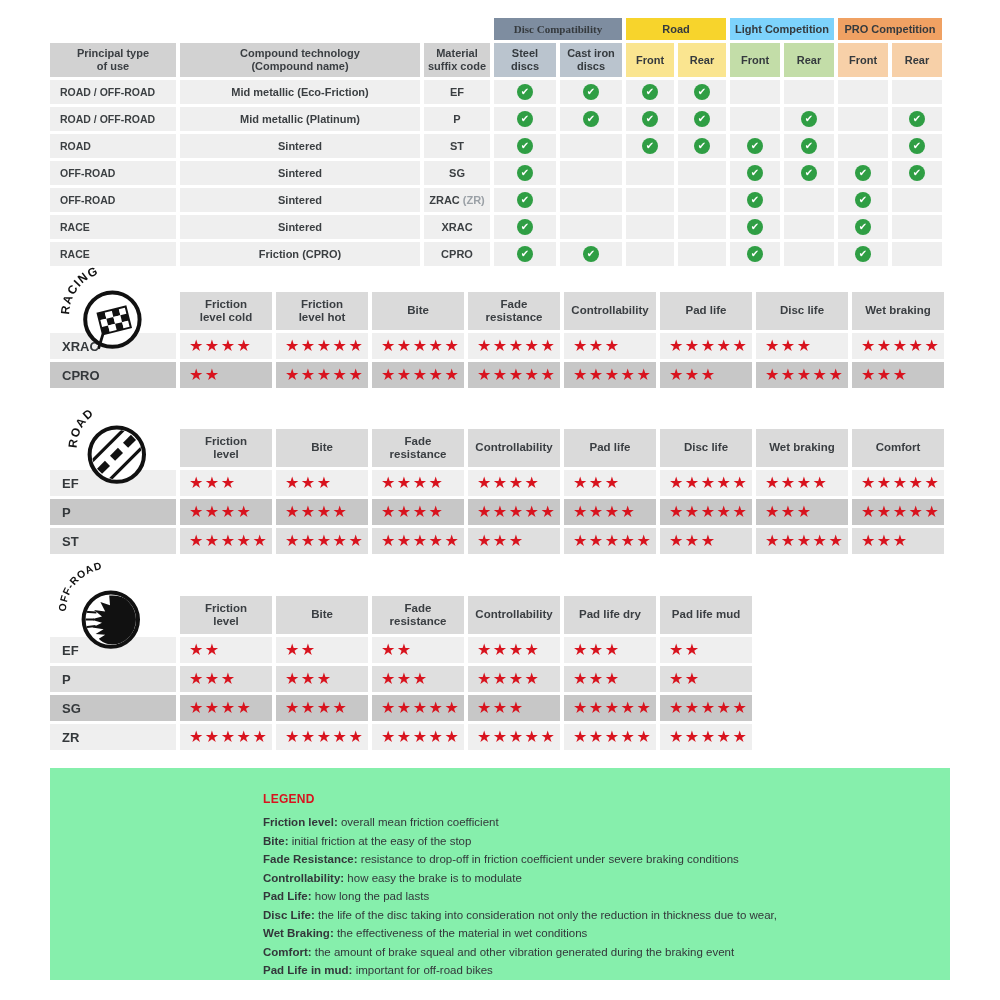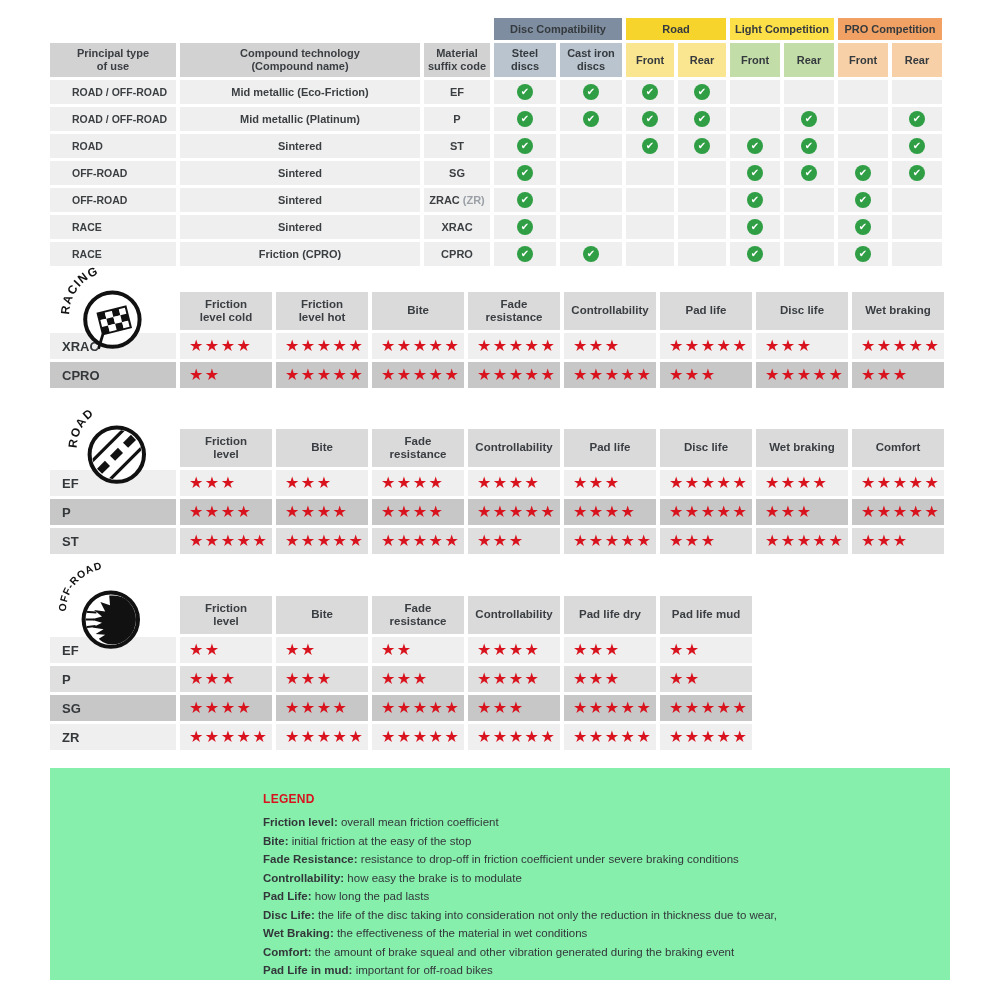--- a/index.html
+++ b/index.html
@@ -25,21 +25,21 @@
     white-space:pre-line; color:#3a3e42;
   }
   .sub-cell {
     display:flex; align-items:center; justify-content:center; text-align:center;
     font-weight:700; font-size:11px; line-height:1.15; white-space:pre-line; color:#353a3e;
   }
   .cell {
     background:#efefef; display:flex; align-items:center; font-size:10.5px; font-weight:700;
     color:#3b3f42;
   }
-  .cell.use-cell { padding-left:22px; justify-content:flex-start; }
+  .cell.use-cell { padding-left:10px; justify-content:flex-start; }
   .cell.tech-cell, .cell.code-cell, .cell.check-cell { justify-content:center; text-align:center; font-size:11px; }
   .code-suffix { color:#9aa0a6; margin-left:3px; }
   .check-badge {
     display:inline-block; width:16px; height:16px; border-radius:50%;
     background:#2f9e44; color:#fff; font-size:10px; line-height:16px;
     text-align:center; font-weight:700;
   }
 
   
   .rating-section { position:relative; }
@@ -71,23 +71,23 @@
   .legend-line { font-size:11.5px; line-height:18.5px; color:#33373a; }
   .legend-term { font-weight:700; }
 </style>
 </head>
 <body>
 
 <div class="page">
   <div class="content">
 
     <div class="compat-grid" id="compat-grid">
-        <div class="group-cell" style="background: rgb(126, 141, 160); grid-area: 1 / 4 / auto / span 2;">Disc Compatibility</div>
+        <div class="group-cell" style="background: rgb(126, 141, 160); grid-area: 1 / 4 / auto / span 2; font-family: Liberation Serif, serif;">Disc Compatibility</div>
         <div class="group-cell" style="background: rgb(247, 212, 44); grid-area: 1 / 6 / auto / span 2;">Road</div>
-        <div class="group-cell" style="background: #fde047; grid-area: 1 / 8 / auto / span 2;">Light Competition</div>
+        <div class="group-cell" style="background: #7dd3fc; grid-area: 1 / 8 / auto / span 2;">Light Competition</div>
         <div class="group-cell" style="background: rgb(240, 161, 99); grid-area: 1 / 10 / auto / span 2;">PRO Competition</div>
         <div class="hdr-cell" style="grid-area: 2 / 1;">Principal type
 of use</div>
         <div class="hdr-cell" style="grid-area: 2 / 2;">Compound technology
 (Compound name)</div>
         <div class="hdr-cell" style="grid-area: 2 / 3;">Material
 suffix code</div>
         <div class="sub-cell" style="background: rgb(186, 196, 206); grid-area: 2 / 4;">Steel
 discs</div>
         <div class="sub-cell" style="background: rgb(186, 196, 206); grid-area: 2 / 5;">Cast iron

